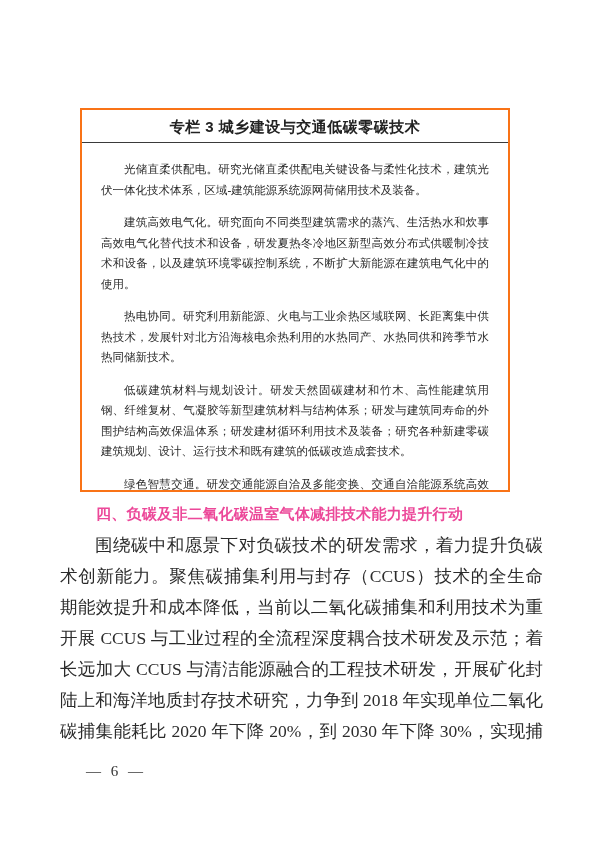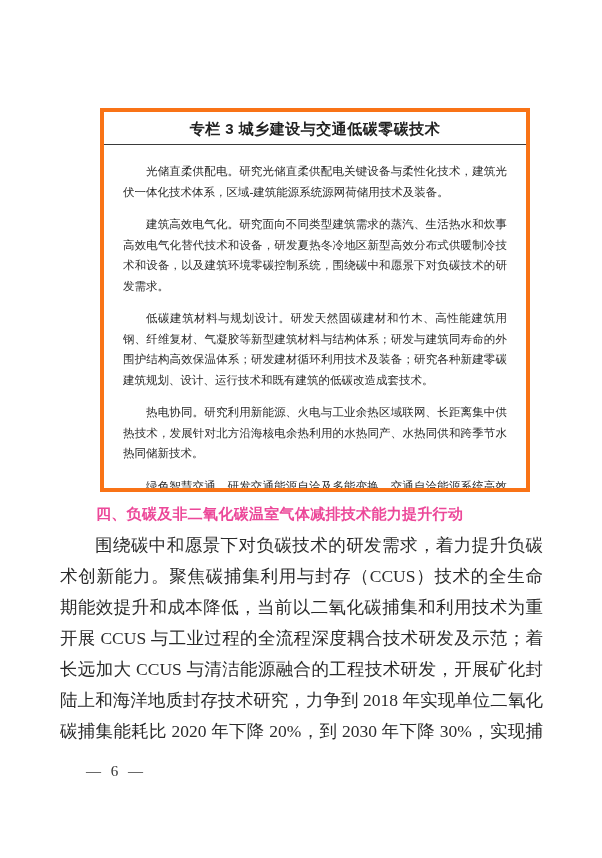--- a/index.html
+++ b/index.html
@@ -12,25 +12,25 @@
     width: 602px;
     height: 858px;
     background: #ffffff;
     color: #2b2b2b;
     font-family: "Liberation Serif", "DejaVu Serif", serif;
     overflow: hidden;
   }
   
   .callout-box {
     position: absolute;
-    left: 100px;
+    left: 80px;
     top: 108px;
     width: 430px;
     height: 384px;
-    border: 4px solid #f97316;
+    border: 2px solid #f97316;
     box-sizing: border-box;
     background: #ffffff;
   }
   .box-title {
     height: 33px;
     line-height: 33px;
     text-align: center;
     font-family: "Liberation Sans", "DejaVu Sans", sans-serif;
     font-weight: bold;
     font-size: 15px;
@@ -102,23 +102,23 @@
 </style>
 </head>
 <body>
 
 <div class="page">
 
   <div class="callout-box">
     <div class="box-title">专栏 3 城乡建设与交通低碳零碳技术</div>
     <div class="box-body">
       <p class="box-para">光储直柔供配电。研究光储直柔供配电关键设备与柔性化技术，建筑光伏一体化技术体系，区域-建筑能源系统源网荷储用技术及装备。</p>
-      <p class="box-para">建筑高效电气化。研究面向不同类型建筑需求的蒸汽、生活热水和炊事高效电气化替代技术和设备，研发夏热冬冷地区新型高效分布式供暖制冷技术和设备，以及建筑环境零碳控制系统，围绕碳中和愿景下对负碳技术的研发需求。</p>
+      <p class="box-para">建筑高效电气化。研究面向不同类型建筑需求的蒸汽、生活热水和炊事高效电气化替代技术和设备，研发夏热冬冷地区新型高效分布式供暖制冷技术和设备，以及建筑环境零碳控制系统，不断扩大新能源在建筑电气化中的使用。</p>
+      <p class="box-para">热电协同。研究利用新能源、火电与工业余热区域联网、长距离集中供热技术，发展针对北方沿海核电余热利用的水热同产、水热同供和跨季节水热同储新技术。</p>
       <p class="box-para">低碳建筑材料与规划设计。研发天然固碳建材和竹木、高性能建筑用钢、纤维复材、气凝胶等新型建筑材料与结构体系；研发与建筑同寿命的外围护结构高效保温体系；研发建材循环利用技术及装备；研究各种新建零碳建筑规划、设计、运行技术和既有建筑的低碳改造成套技术。</p>
-      <p class="box-para">热电协同。研究利用新能源、火电与工业余热区域联网、长距离集中供热技术，发展针对北方沿海核电余热利用的水热同产、水热同供和跨季节水热同储新技术。</p>
       <p class="box-para">绿色智慧交通。研发交通能源自洽及多能变换、交通自洽能源系统高效能与高弹性等技术，研究轨道交通、民航、水运和道路交通系统绿色化、数字化、智能化等技术，建设绿色智慧交通体系。</p>
     </div>
   </div>
 
   <div class="section-heading">四、负碳及非二氧化碳温室气体减排技术能力提升行动</div>
 
   <div class="body-text">
     <div class="body-line first-line">围绕碳中和愿景下对负碳技术的研发需求，着力提升负碳技</div>
     <div class="body-line">术创新能力。聚焦碳捕集利用与封存（CCUS）技术的全生命周</div>
     <div class="body-line">期能效提升和成本降低，当前以二氧化碳捕集和利用技术为重点，</div>

